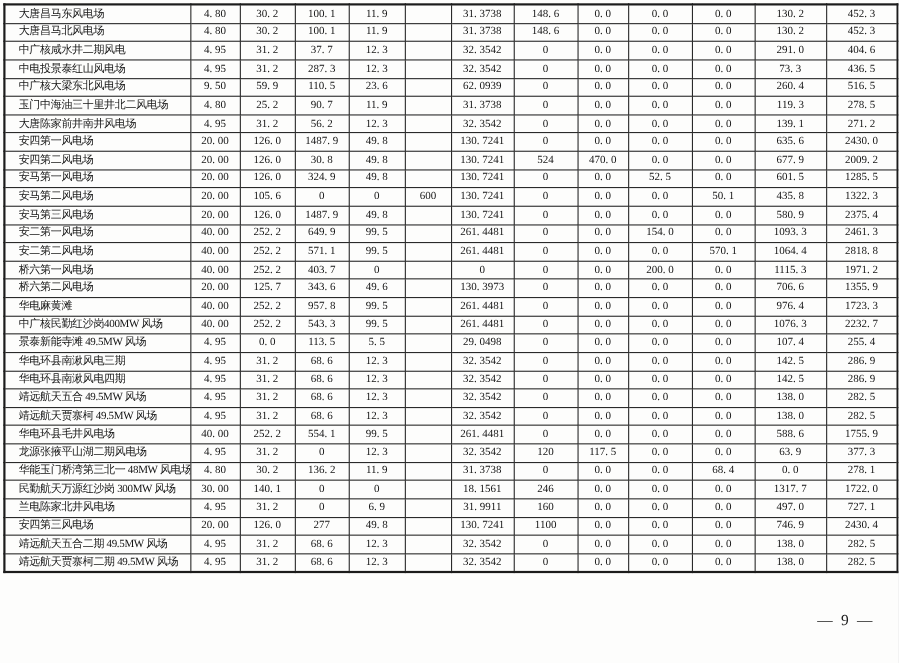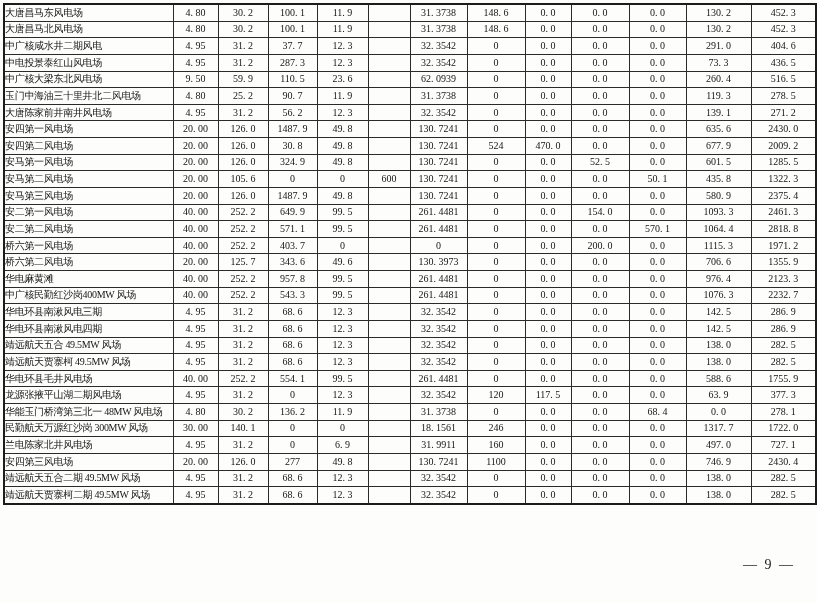--- a/index.html
+++ b/index.html
@@ -31,21 +31,21 @@
     font-size: 10px;
     color: #141414;
     text-align: center;
     vertical-align: middle;
     white-space: nowrap;
     overflow: hidden;
     line-height: 1;
   }
   table.data-table td.name {
     text-align: left;
-    padding-left: 0;
+    padding-left: 12px;
     font-size: 10px;
     letter-spacing: -0.3px;
   }
   .footer {
     position: absolute;
     top: 557px;
     right: 22px;
     font-size: 14px;
     color: #1a1a1a;
     letter-spacing: 2px;
@@ -319,36 +319,51 @@
           <td>252. 2</td>
           <td>957. 8</td>
           <td>99. 5</td>
           <td></td>
           <td>261. 4481</td>
           <td>0</td>
           <td>0. 0</td>
           <td>0. 0</td>
           <td>0. 0</td>
           <td>976. 4</td>
-          <td>2123. 3</td>
+          <td>1723. 3</td>
         </tr>
         <tr>
           <td class="name">中广核民勤红沙岗400MW 风场</td>
           <td>40. 00</td>
           <td>252. 2</td>
           <td>543. 3</td>
           <td>99. 5</td>
           <td></td>
           <td>261. 4481</td>
           <td>0</td>
           <td>0. 0</td>
           <td>0. 0</td>
           <td>0. 0</td>
           <td>1076. 3</td>
           <td>2232. 7</td>
+        </tr>
+        <tr>
+          <td class="name">景泰新能寺滩 49.5MW 风场</td>
+          <td>4. 95</td>
+          <td>0. 0</td>
+          <td>113. 5</td>
+          <td>5. 5</td>
+          <td></td>
+          <td>29. 0498</td>
+          <td>0</td>
+          <td>0. 0</td>
+          <td>0. 0</td>
+          <td>0. 0</td>
+          <td>107. 4</td>
+          <td>255. 4</td>
         </tr>
         <tr>
           <td class="name">华电环县南湫风电三期</td>
           <td>4. 95</td>
           <td>31. 2</td>
           <td>68. 6</td>
           <td>12. 3</td>
           <td></td>
           <td>32. 3542</td>
           <td>0</td>

